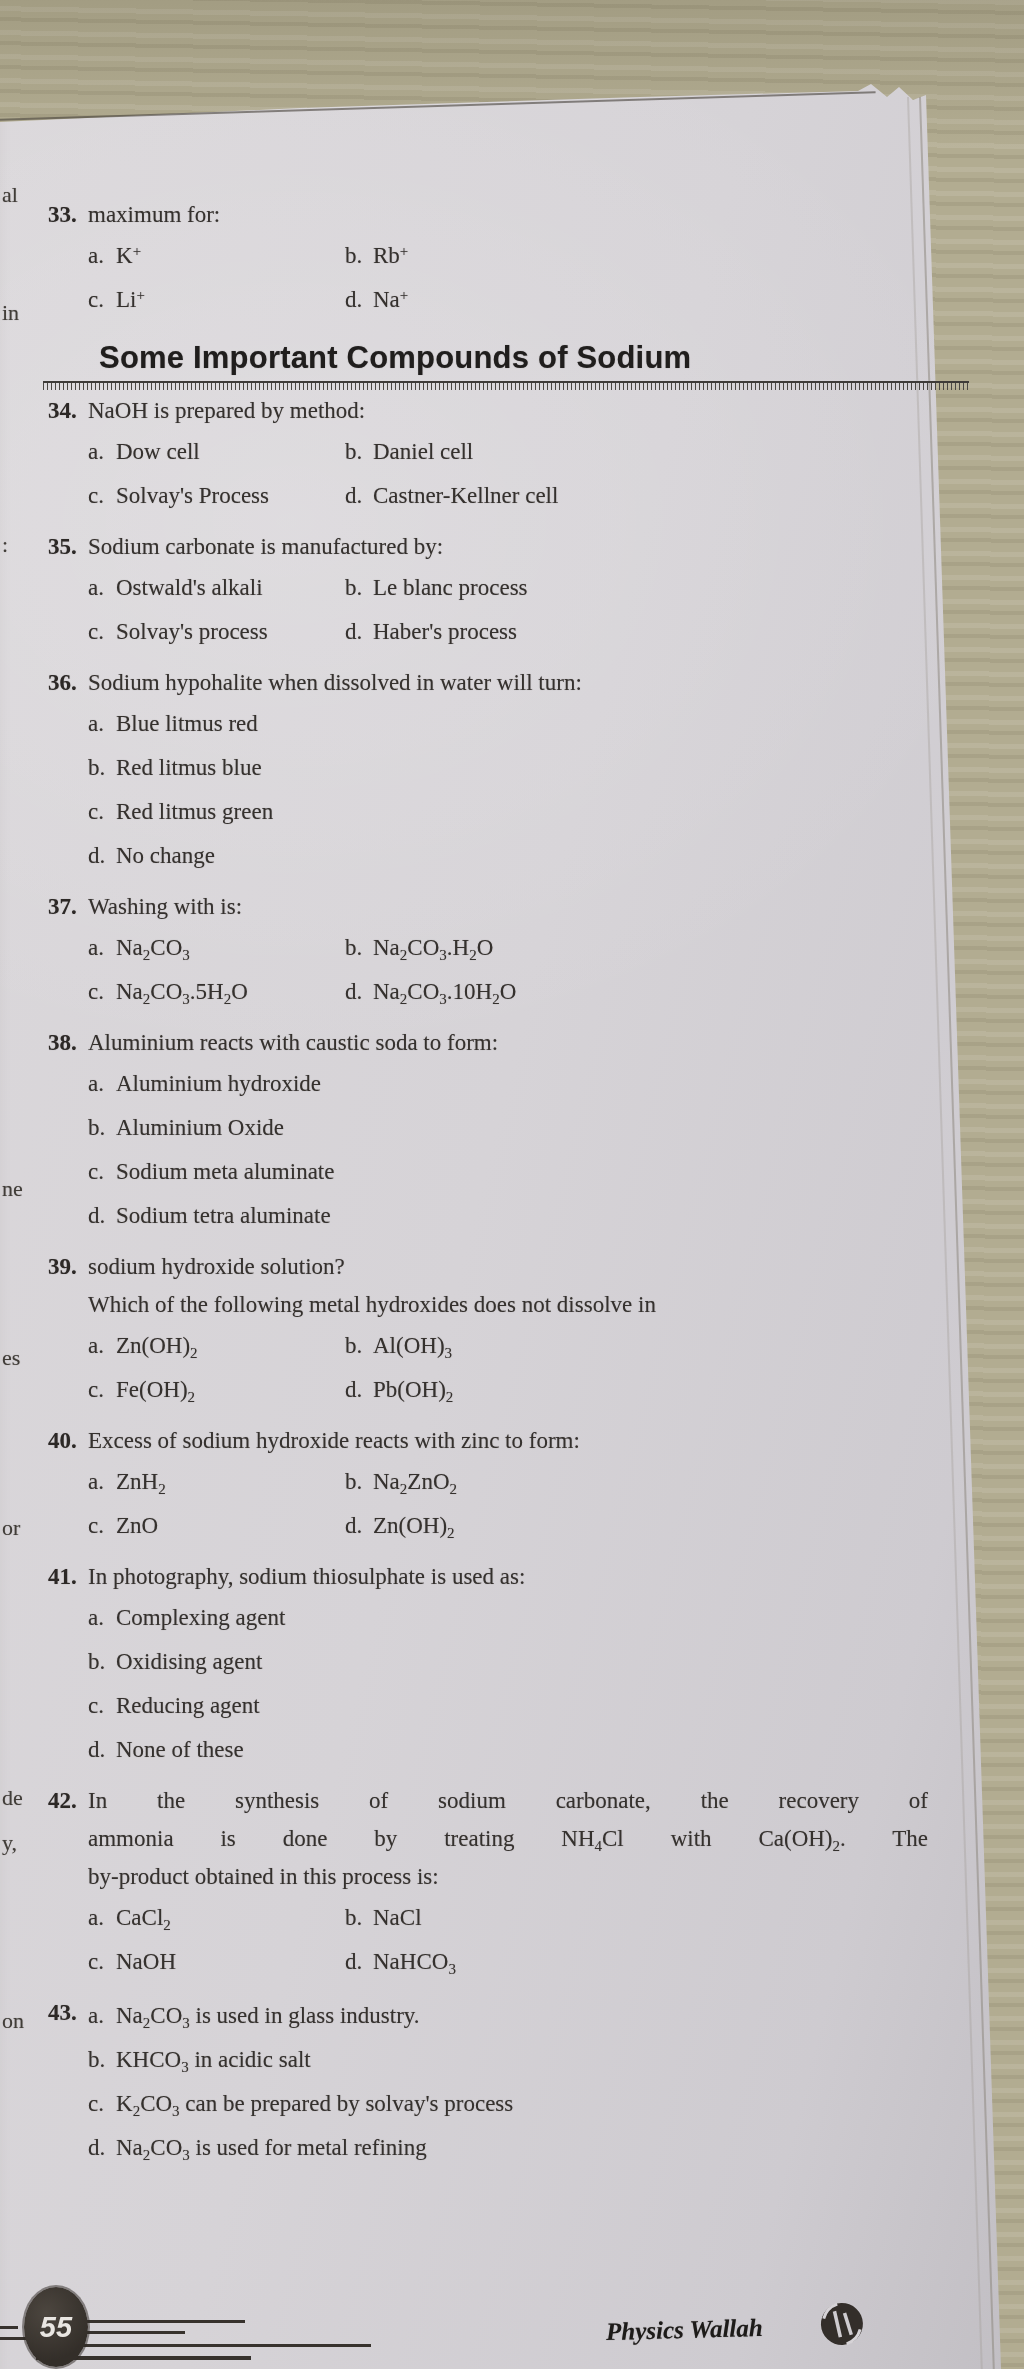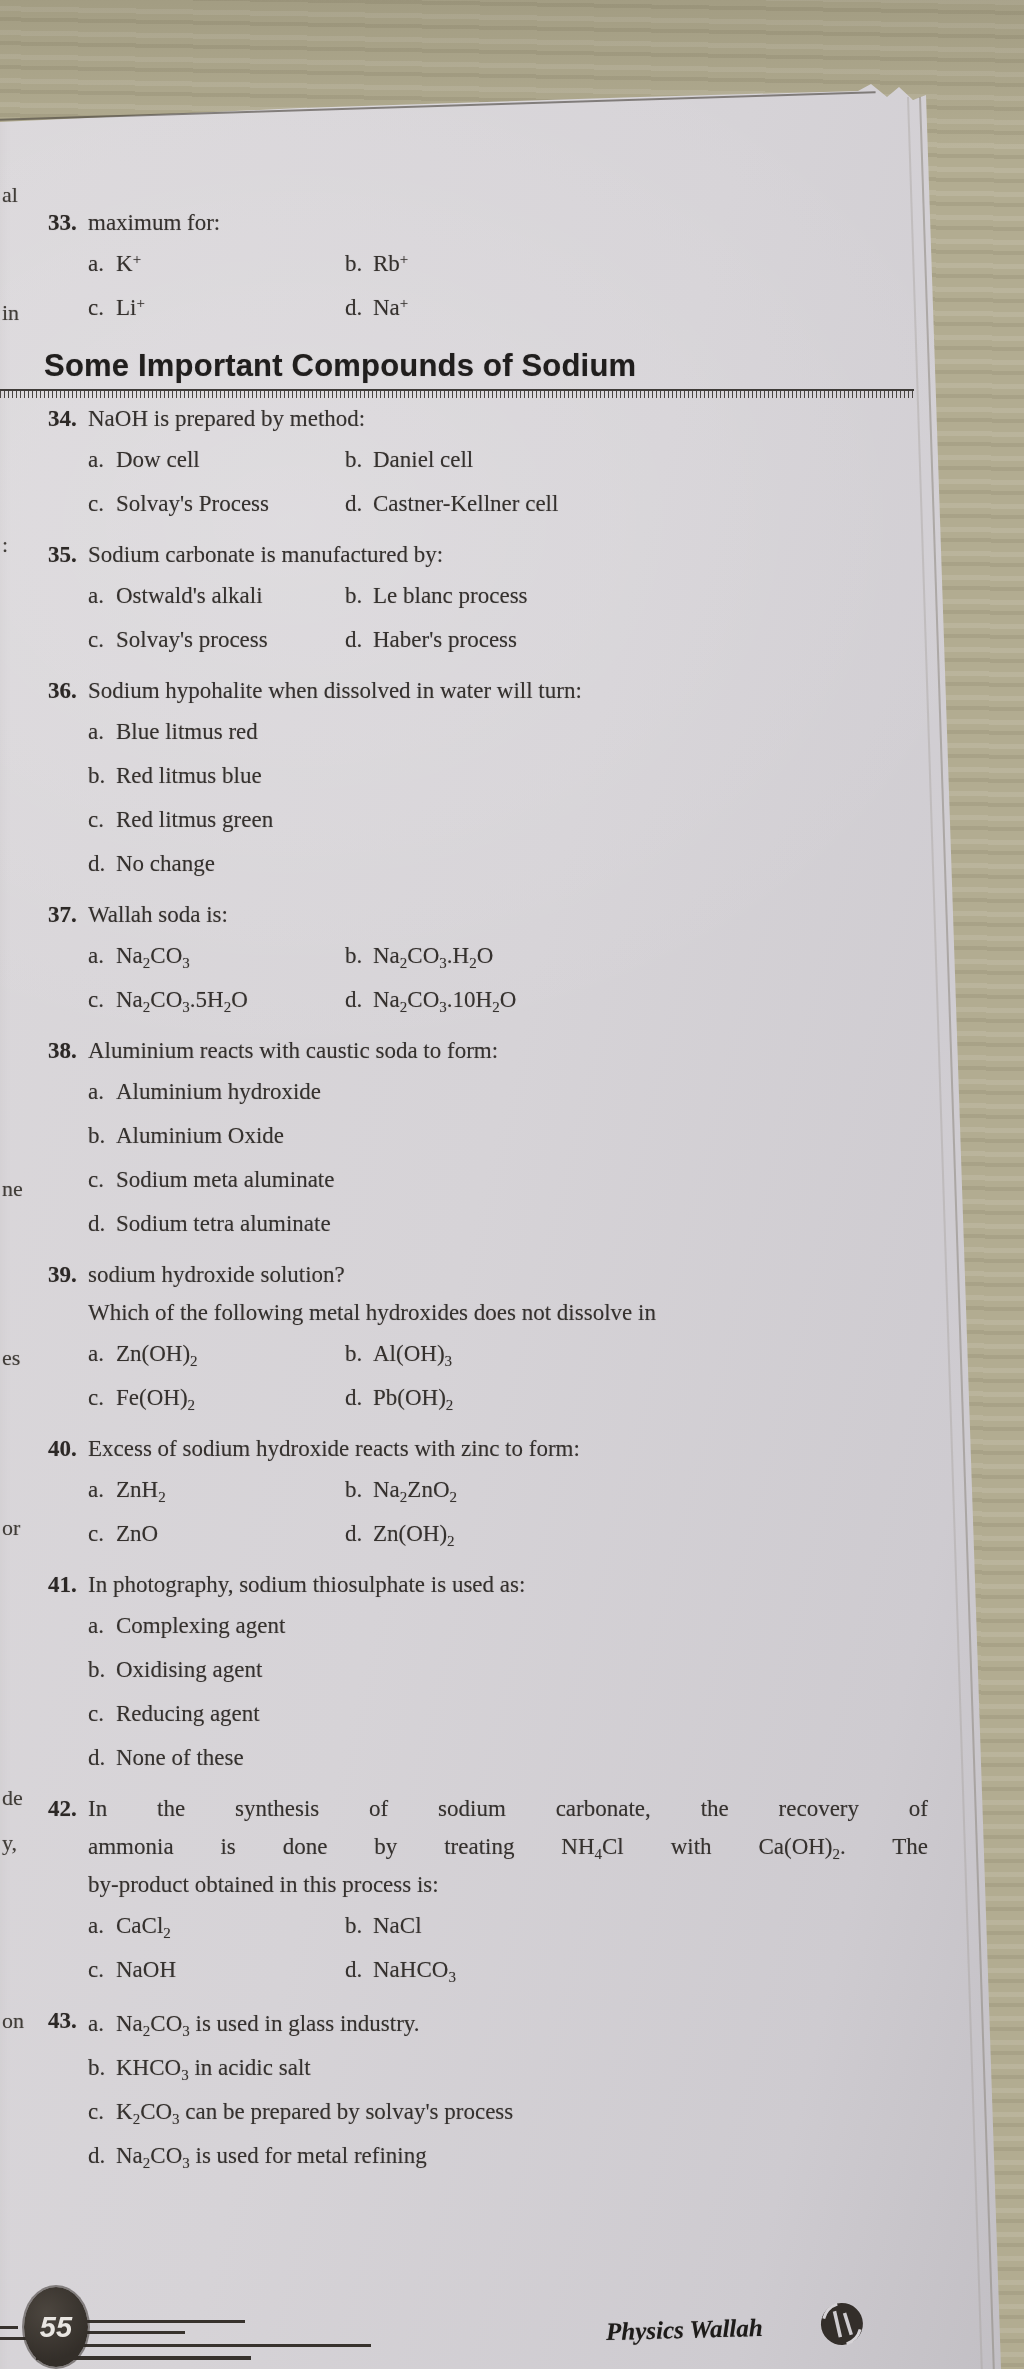--- a/index.html
+++ b/index.html
@@ -23,37 +23,37 @@
     box-shadow:inset 0 22px 26px -18px rgba(60,55,50,.35);
   }
   .top-edge{position:absolute;left:-8px;top:119px;width:884px;height:2px;
     background:rgba(70,65,58,.6);transform:rotate(-1.8deg);transform-origin:left center;
     filter:blur(.7px);}
   .edge-line{position:absolute;top:97px;height:2280px;width:2px;transform:rotate(-1.86deg);
     transform-origin:top left;}
   .edge-line.e1{left:919px;background:rgba(135,130,120,.50);}
   .edge-line.e2{left:907px;background:rgba(160,156,148,.35);width:1.5px;}
 
-  .content{position:absolute;left:0;top:8px;width:1024px;padding:196px 0 0 0;
+  .content{position:absolute;left:0;top:0;width:1024px;padding:196px 0 0 0;
     color:#35312e;}
   .q{display:flex;margin-top:10px;padding-left:48px;padding-right:96px;
     text-shadow:0 0 1px rgba(55,50,45,.35);}
   .q:first-child{margin-top:0;}
   .qnum{width:40px;flex:0 0 40px;font-weight:bold;font-size:23px;line-height:38px;color:#2c2826;}
   .qbody{flex:1;min-width:0;}
   .qline{font-size:23px;line-height:38px;}
   .qline.just{text-align:justify;text-align-last:justify;}
   .optrow{display:flex;font-size:23px;line-height:44px;}
   .optrow .cell1{flex:0 0 257px;}
   .opt{display:flex;min-width:0;}
   .opt .letter{flex:0 0 28px;}
   sub{font-size:15px;vertical-align:-5px;line-height:0;}
   sup{font-size:15px;vertical-align:7px;line-height:0;}
 
-  .heading-wrap{margin:16px 0 2px 0;padding-left:44px;}
+  .heading-wrap{margin:16px 0 2px 0;padding-left:99px;}
   .heading{font-family:"Liberation Sans", sans-serif;font-weight:bold;font-size:31px;
     line-height:40px;color:#201e1d;letter-spacing:.2px;text-shadow:0 0 1px rgba(40,38,35,.4);}
   .heading-rule{margin-left:-56px;margin-top:3px;width:926px;height:7px;
     border-top:2.5px solid #3e3b38;
     background-image:repeating-linear-gradient(90deg,#4a4743 0 1.5px,rgba(0,0,0,0) 1.5px 4px);}
 
   .frag{position:absolute;left:2px;font-size:22px;color:#413d38;
     text-shadow:0 0 1px rgba(55,50,45,.4);}
 
   .badge-lines div{position:absolute;background:#37322d;}
@@ -190,21 +190,21 @@
               <div class="opt">
                 <span class="letter">d.</span>
                 <span class="otext">No change</span>
               </div>
             </div>
           </div>
         </div>
         <div class="q">
           <div class="qnum">37.</div>
           <div class="qbody">
-            <div class="qline">Wallah soda is:</div>
+            <div class="qline">Washing with is:</div>
             <div class="optrow">
               <div class="opt cell1">
                 <span class="letter">a.</span>
                 <span class="otext">Na<sub>2</sub>CO<sub>3</sub></span>
               </div>
               <div class="opt">
                 <span class="letter">b.</span>
                 <span class="otext">Na<sub>2</sub>CO<sub>3</sub>.H<sub>2</sub>O</span>
               </div>
             </div>

